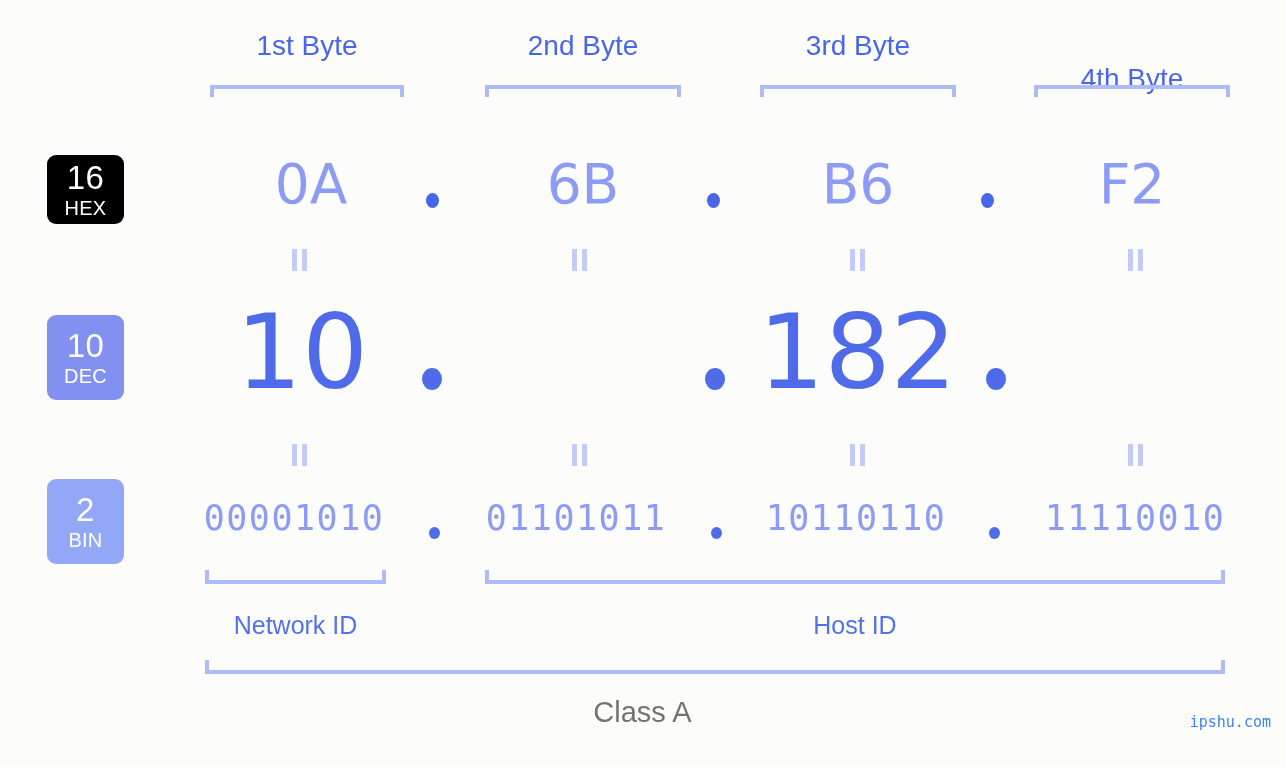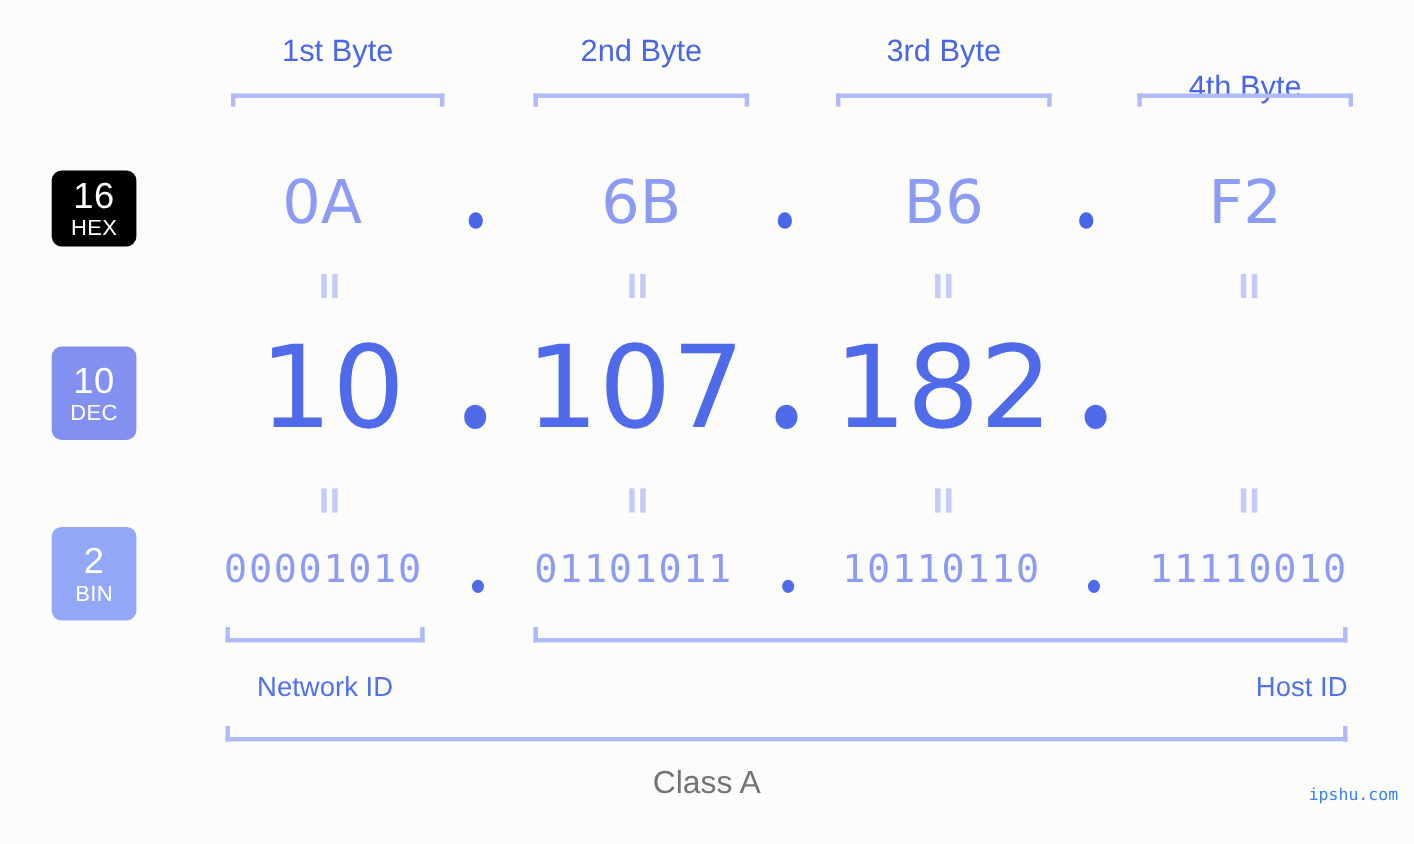--- a/index.html
+++ b/index.html
@@ -210,21 +210,21 @@
   </div>
   <div class="badge" id="badge-dec">
     <span class="num">10</span>
     <span class="nm">DEC</span>
   </div>
   <div class="badge" id="badge-bin">
     <span class="num">2</span>
     <span class="nm">BIN</span>
   </div>
 
-  <div class="val hex-val" style="left:196px; width:194px;">0A</div>
+  <div class="val hex-val" style="left:214px; width:194px;">0A</div>
   <div class="hex-dot" style="left:426px;"></div>
   <div class="val hex-val" style="left:485px; width:196px;">6B</div>
   <div class="hex-dot" style="left:707px;"></div>
   <div class="val hex-val" style="left:760px; width:196px;">B6</div>
   <div class="hex-dot" style="left:981px;"></div>
   <div class="val hex-val" style="left:1034px; width:196px;">F2</div>
 
   <div class="eq" style="left:292px; top:249px;">
       <i class="a"></i>
       <i class="b"></i>
@@ -237,21 +237,20 @@
       <i class="a"></i>
       <i class="b"></i>
     </div>
   <div class="eq" style="left:1128px; top:249px;">
       <i class="a"></i>
       <i class="b"></i>
     </div>
 
   <div class="val dec-val" style="left:205px; width:194px;">10</div>
   <div class="dec-dot" style="left:422px;"></div>
-  <div class="val dec-val" style="left:470px; width:215px;">107</div>
   <div class="dec-dot" style="left:705px;"></div>
   <div class="val dec-val" style="left:750px; width:215px;">182</div>
   <div class="dec-dot" style="left:986px;"></div>
 
   <div class="eq" style="left:292px; top:444px;">
       <i class="a"></i>
       <i class="b"></i>
     </div>
   <div class="eq" style="left:572px; top:444px;">
       <i class="a"></i>
@@ -271,20 +270,20 @@
   <div class="val bin-val" style="left:478px; width:196px;">01101011</div>
   <div class="bin-dot" style="left:711px;"></div>
   <div class="val bin-val" style="left:758px; width:196px;">10110110</div>
   <div class="bin-dot" style="left:989px;"></div>
   <div class="val bin-val" style="left:1037px; width:196px;">11110010</div>
 
   <div class="bracket-up" style="left:205px; top:570px; width:181px;"></div>
   <div class="bracket-up" style="left:485px; top:570px; width:740px;"></div>
 
   <div class="id-label" style="left:205px; top:611px; width:181px;">Network ID</div>
-  <div class="id-label" style="left:485px; top:611px; width:740px;text-align:right;">Host ID</div>
+  <div class="id-label" style="left:485px; top:611px; width:740px;">Host ID</div>
 
   <div class="bracket-up" style="left:205px; top:660px; width:1020px;"></div>
   <div id="class-label">Class A</div>
 
   <div id="watermark">ipshu.com</div>
 
 </div>
 
 </body></html>

